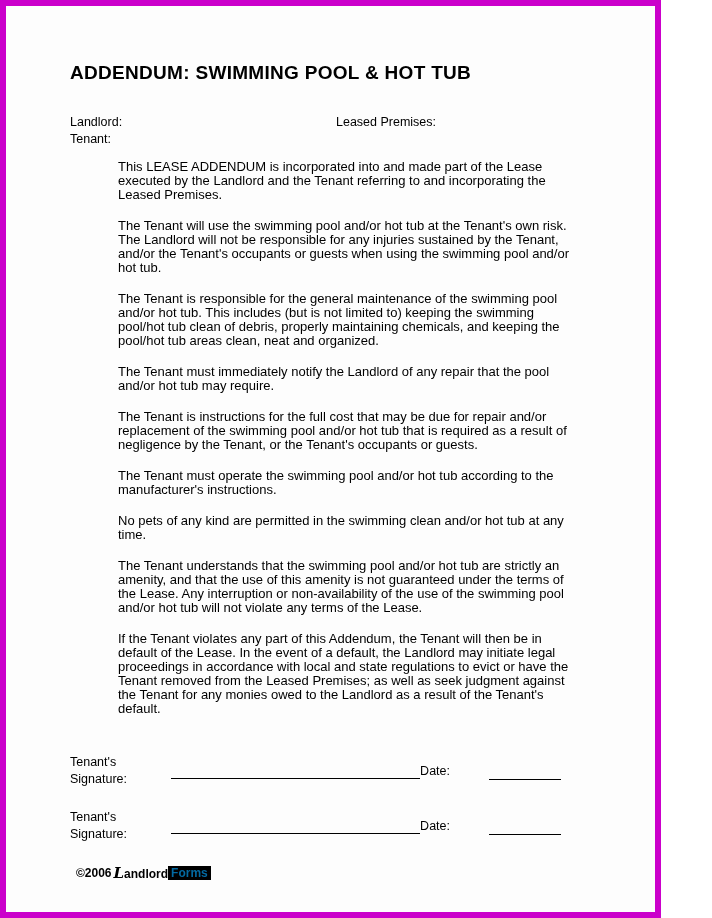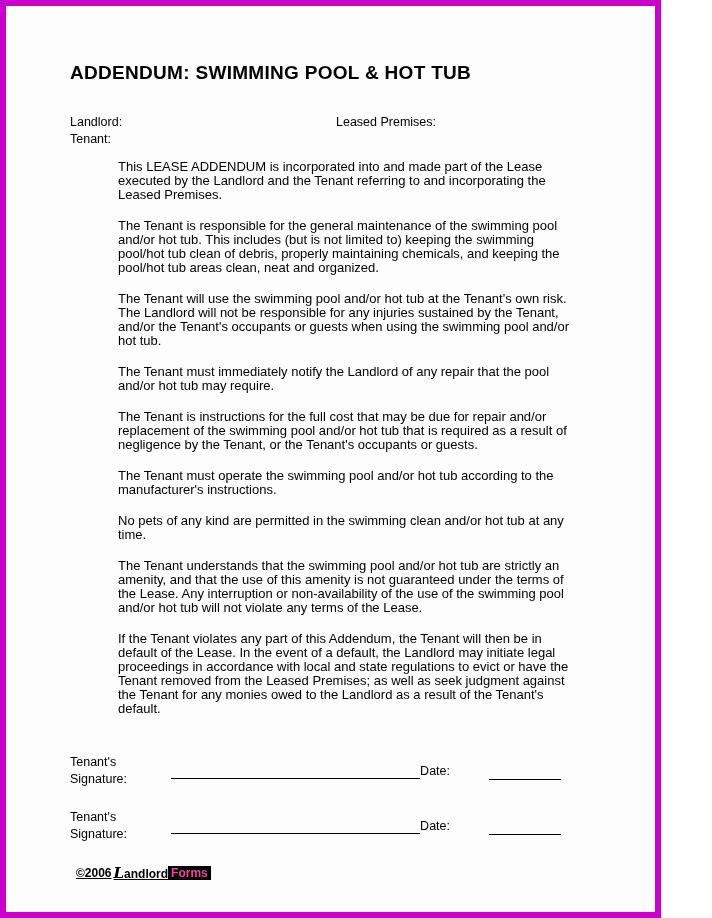--- a/index.html
+++ b/index.html
@@ -67,35 +67,34 @@
     height: 15px;
     margin-left: 7px;
   }
   .doc-footer {
     margin-top: 20px;
     margin-left: 6px;
     font-size: 12px;
     font-weight: bold;
     display: flex;
     align-items: center;
-    text-decoration: underline;
   }
   .brand-landlord {
     display: inline-block;
     font-weight: bold;
     margin-left: 2px;
   }
   .brand-landlord::first-letter {
     font-family: "DejaVu Serif", serif;
     font-style: italic;
     font-size: 15px;
   }
   .brand-forms {
     background: #000000;
-    color: #ec4899;
+    color: #0369a1;
     font-weight: bold;
     padding: 0 3px;
     display: inline-block;
   }
 </style>
 </head>
 <body>
 
 <div class="page-frame">
 
@@ -106,22 +105,22 @@
       <span class="field-landlord">Landlord:</span>
       <span>Leased Premises:</span>
     </div>
     <div class="fields-row">
       <span>Tenant:</span>
     </div>
   </div>
 
   <div class="paragraphs">
     <p>This LEASE ADDENDUM is incorporated into and made part of the Lease executed by the Landlord and the Tenant referring to and incorporating the Leased Premises.</p>
+    <p>The Tenant will use the swimming pool and/or hot tub at the Tenant's own risk. The Landlord will not be responsible for any injuries sustained by the Tenant, and/or the Tenant's occupants or guests when using the swimming pool and/or hot tub.</p>
     <p>The Tenant is responsible for the general maintenance of the swimming pool and/or hot tub. This includes (but is not limited to) keeping the swimming pool/hot tub clean of debris, properly maintaining chemicals, and keeping the pool/hot tub areas clean, neat and organized.</p>
-    <p>The Tenant will use the swimming pool and/or hot tub at the Tenant's own risk. The Landlord will not be responsible for any injuries sustained by the Tenant, and/or the Tenant's occupants or guests when using the swimming pool and/or hot tub.</p>
     <p>The Tenant must immediately notify the Landlord of any repair that the pool and/or hot tub may require.</p>
     <p>The Tenant is instructions for the full cost that may be due for repair and/or replacement of the swimming pool and/or hot tub that is required as a result of negligence by the Tenant, or the Tenant's occupants or guests.</p>
     <p>The Tenant must operate the swimming pool and/or hot tub according to the manufacturer's instructions.</p>
     <p>No pets of any kind are permitted in the swimming clean and/or hot tub at any time.</p>
     <p>The Tenant understands that the swimming pool and/or hot tub are strictly an amenity, and that the use of this amenity is not guaranteed under the terms of the Lease. Any interruption or non-availability of the use of the swimming pool and/or hot tub will not violate any terms of the Lease.</p>
     <p>If the Tenant violates any part of this Addendum, the Tenant will then be in default of the Lease.  In the event of a default, the Landlord may initiate legal proceedings in accordance with local and state regulations to evict or have the Tenant removed from the Leased Premises; as well as seek judgment against the Tenant for any monies owed to the Landlord as a result of the Tenant's default.</p>
   </div>
 
   <div class="sig-section">
 

